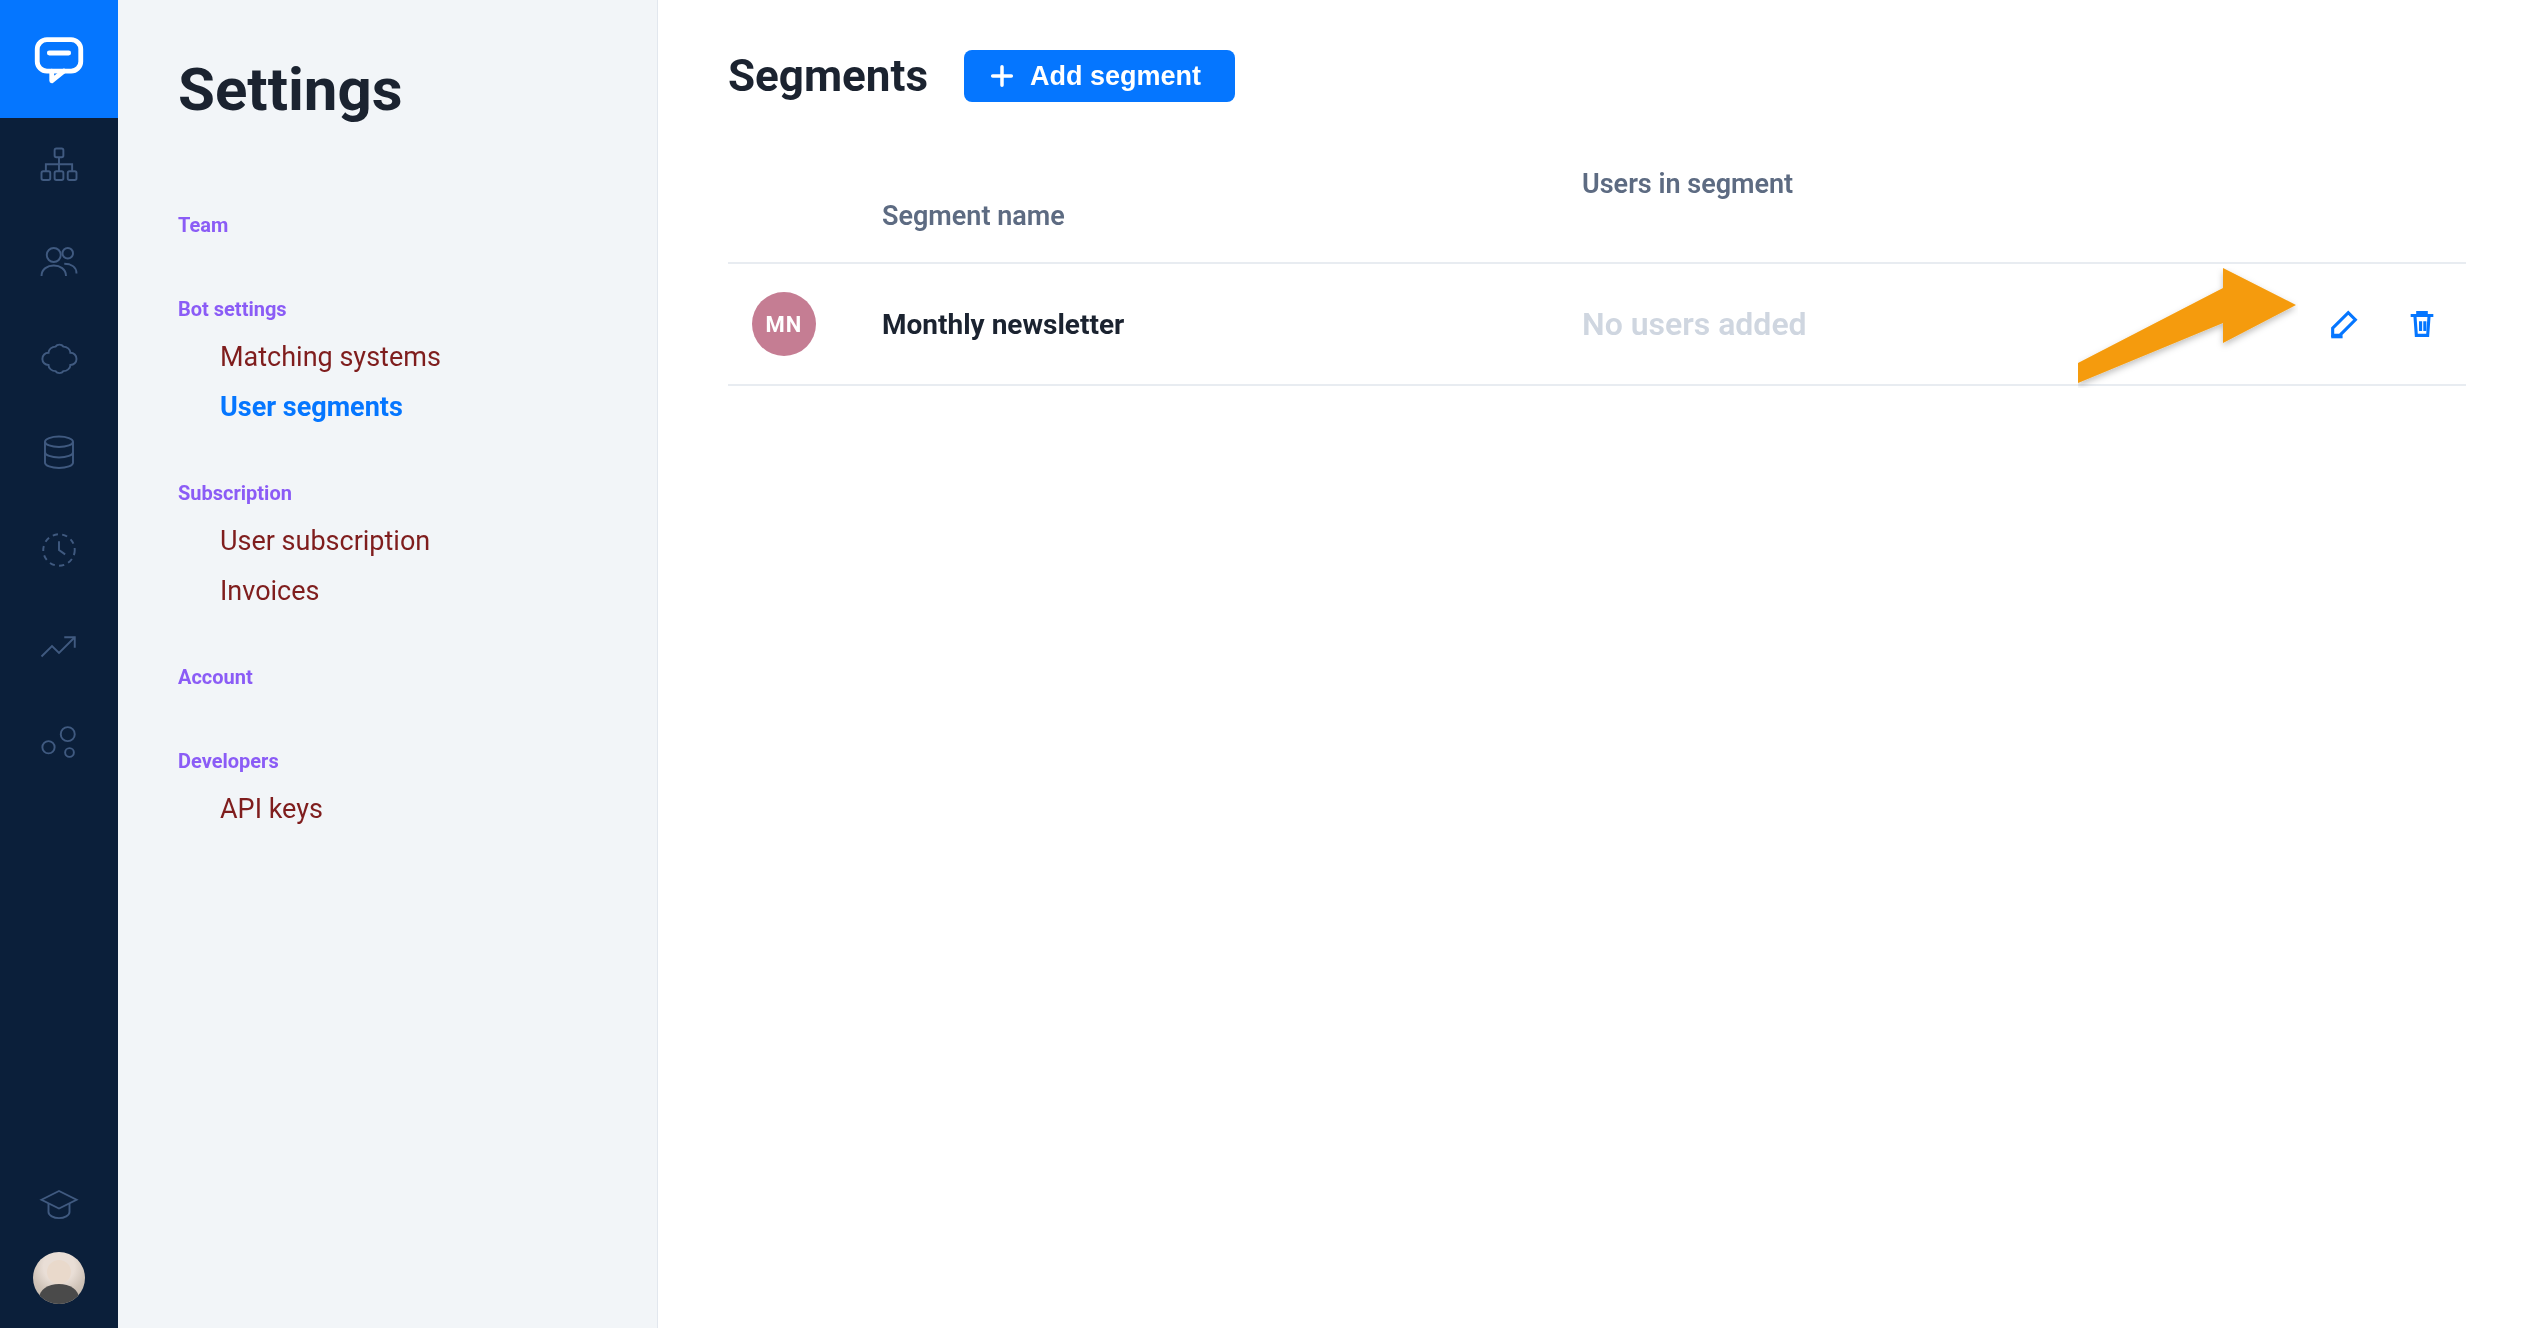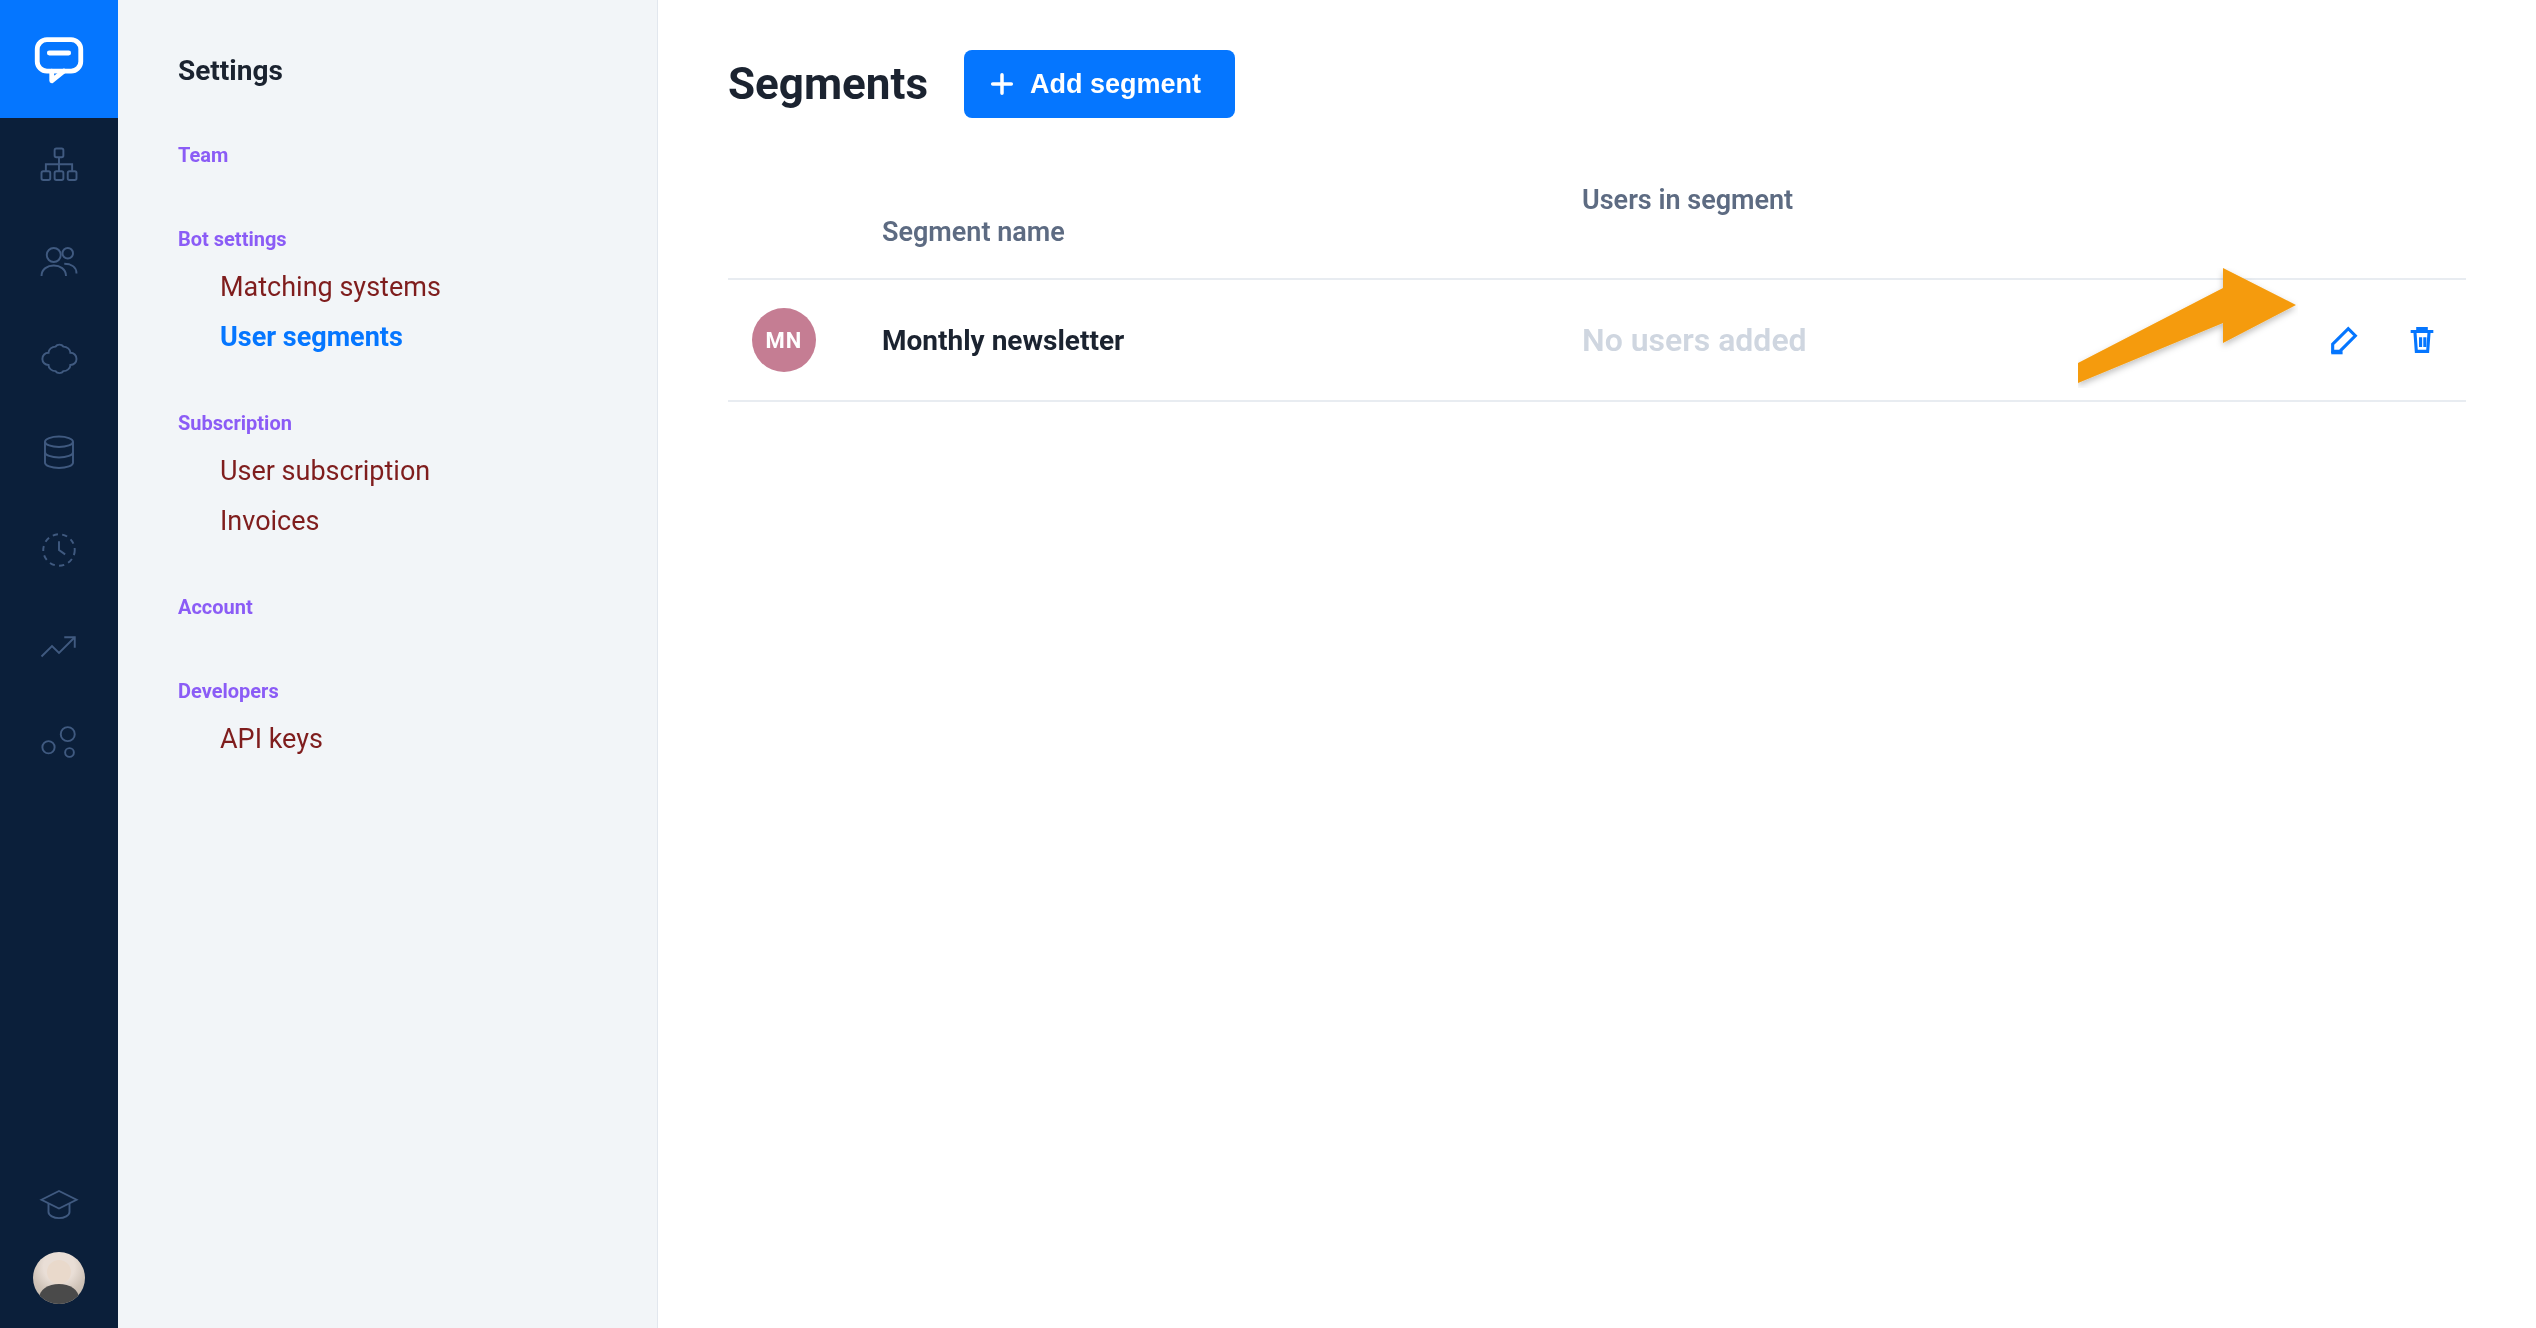--- a/index.html
+++ b/index.html
@@ -71,24 +71,24 @@
 
     
     .sidebar {
       width: 540px;
       background: #f2f5f8;
       border-right: 1px solid #e2e7ee;
       padding: 54px 28px 0 60px;
       flex-shrink: 0;
     }
     .sidebar-title {
-      font-size: 28px;
+      font-size: 60px;
       font-weight: 700;
       color: #1b2330;
-      margin-bottom: 56px;
+      margin-bottom: 88px;
     }
     .side-section {
       font-size: 20px;
       font-weight: 700;
       color: #8b5cf6;
       margin-bottom: 20px;
       cursor: pointer;
     }
     .side-sub {
       font-size: 27px;
@@ -121,21 +121,21 @@
       color: #1b2330;
     }
     .btn-primary {
       display: inline-flex;
       align-items: center;
       gap: 14px;
       background: #0576ff;
       color: #ffffff;
       border: none;
       border-radius: 8px;
-      height: 68px;
+      height: 52px;
       padding: 0 34px 0 24px;
       font-size: 27px;
       font-weight: 700;
       cursor: pointer;
     }
     .btn-primary svg { width: 28px; height: 28px; stroke: #fff; stroke-width: 3; }
 
     .table {
       width: 100%;
     }

